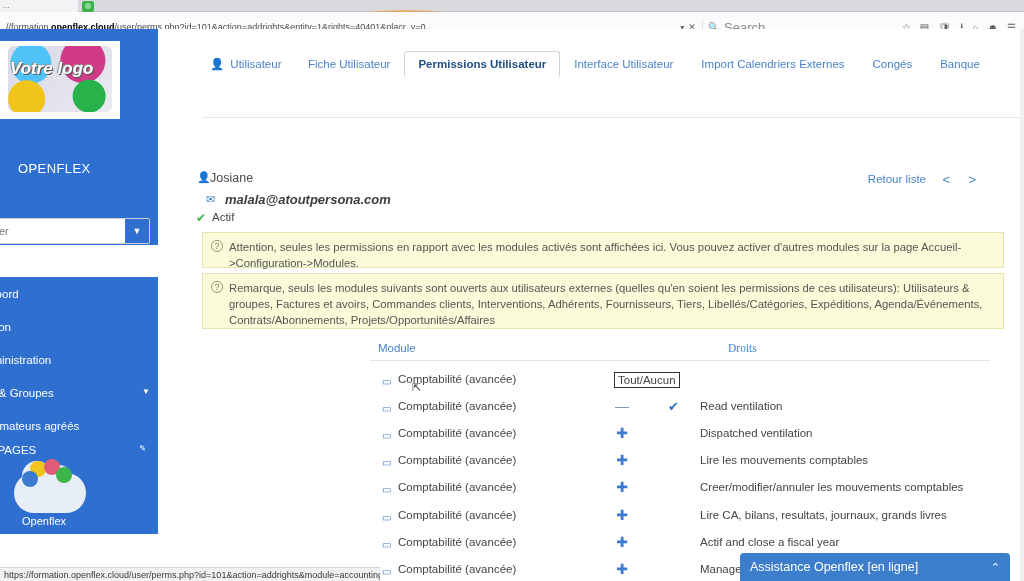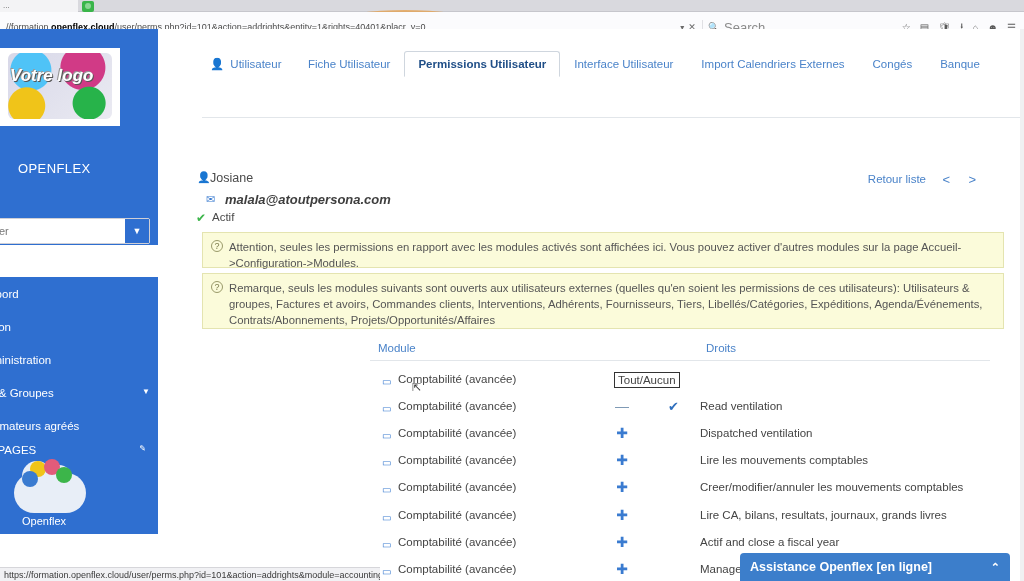--- a/index.html
+++ b/index.html
@@ -54,21 +54,21 @@
   .search-box .mag { color:#7a7a7a; font-size:9px;}
   .search-box .ph { color:#8b8b8b; font-size:13px;}
   .chrome-icons { display:flex; align-items:center; gap:9px; padding-right:8px; color:#585858; font-size:10px; }
 
   
   .sidebar {
     position:absolute; top:29px; left:0; width:158px; height: 552px;
     background:#2f6fd0;
   }
   .logo-box {
-    position:absolute; left:0px; top:19px; width:120px; height:78px;
+    position:absolute; left:0px; top:12px; width:120px; height:78px;
     background: #ffffff;
   }
   .logo-art {
     position:absolute; left:8px; top:5px; width:104px; height:66px;
     background:
       radial-gradient(circle at 78% 76%, #27b34a 0 16px, transparent 17px),
       radial-gradient(circle at 18% 80%, #f0c419 0 18px, transparent 19px),
       radial-gradient(circle at 72% 22%, #d13a86 0 22px, transparent 23px),
       radial-gradient(circle at 22% 26%, #4fc3f7 0 20px, transparent 21px),
       linear-gradient(135deg,#d8d8e8,#eaeaf2);
@@ -160,21 +160,21 @@
   }
   .notice .qm {
     position:absolute; left:8px; top:7px; width:12px; height:12px; border-radius:50%;
     border:1px solid #9a9a6a; color:#7a7a4a; font-size:9px; text-align:center; line-height:11px;
   }
   #notice1 { top: 203px; height: 36px;}
   #notice2 { top: 244px; height: 56px;}
 
   .thead { position:absolute; top:313px; font-size:11.5px; color:#4a83c9;}
   .thead.mod { left: 198px; }
-  .thead.dr  { left: 526px; }
+  .thead.dr  { left: 548px; font-family: Liberation Serif, serif; }
   .head-rule { position:absolute; left:190px; top:331px; width:620px; height:1px; background:#e2e6ea;}
 
   .row { position:absolute; left:190px; width:640px; height:31px; }
   .row .mod-ic { position:absolute; left:12px; top:7px; color:#3a7bd0; font-size:10px;}
   .row .mod-label { position:absolute; left:28px; top:4px; font-size:11.5px; color:#444;}
   .row .ctrl { position:absolute; left:232px; top:2px; font-size:14px; color:#3a7bd0; width:40px; text-align:center;}
   .row .ctrl.minus { color:#7f9ab5; }
   .row .check { position:absolute; left:298px; top:3px; color:#2f6fbd; font-size:13px;}
   .row .right-label { position:absolute; left:330px; top:4px; font-size:11.5px; color:#444;}
   .toutaucun {
@@ -187,21 +187,20 @@
     position:absolute; left:0; bottom:0; width:380px; height:14px;
     background:#f1f1f4; border-top:1px solid #d6d6da;
     font-size:9px; color:#3a3a3a; line-height:14px; padding-left:4px;
     white-space:nowrap; overflow:hidden;
   }
   .assist {
     position:absolute; right:14px; bottom:0px; width:270px; height:28px;
     background:#3c7ecb; color:#ffffff; font-size:12.5px;
     display:flex; align-items:center; padding: 6px 10px; gap:6px;
     border-radius: 4px 4px 0 0;
-    font-weight: bold;
   }
   .assist .chev { margin-left:auto; font-size:11px; }
   .scroll-hint {
     position:absolute; right:0; top:29px; width:4px; height:552px; background:#f0f0f2;
   }
 </style>
 </head>
 <body>
 
 <div class="screen">

